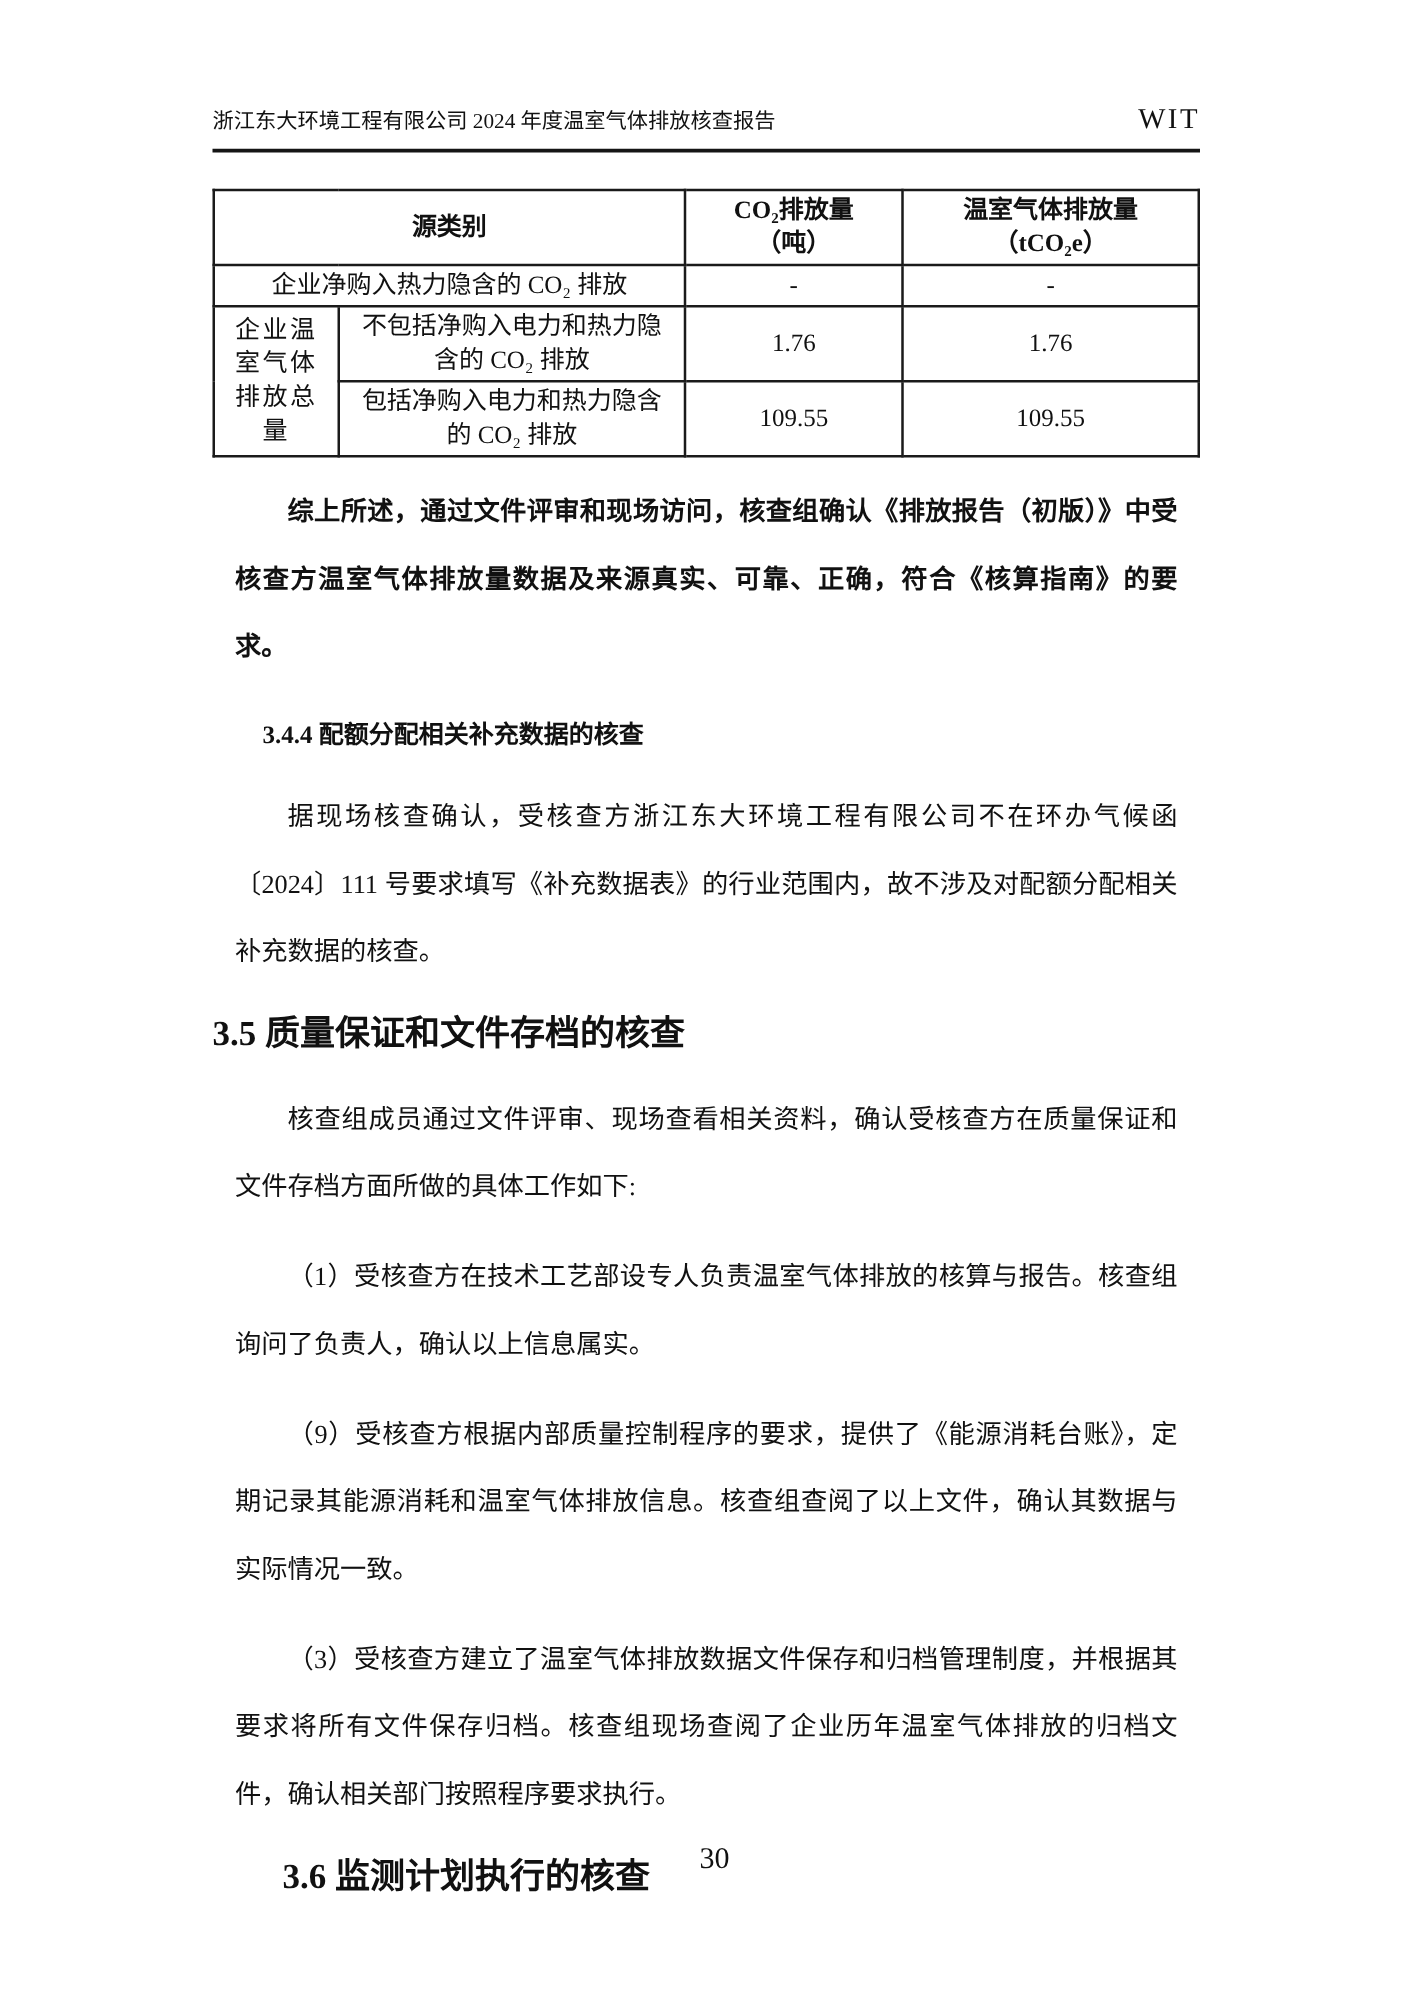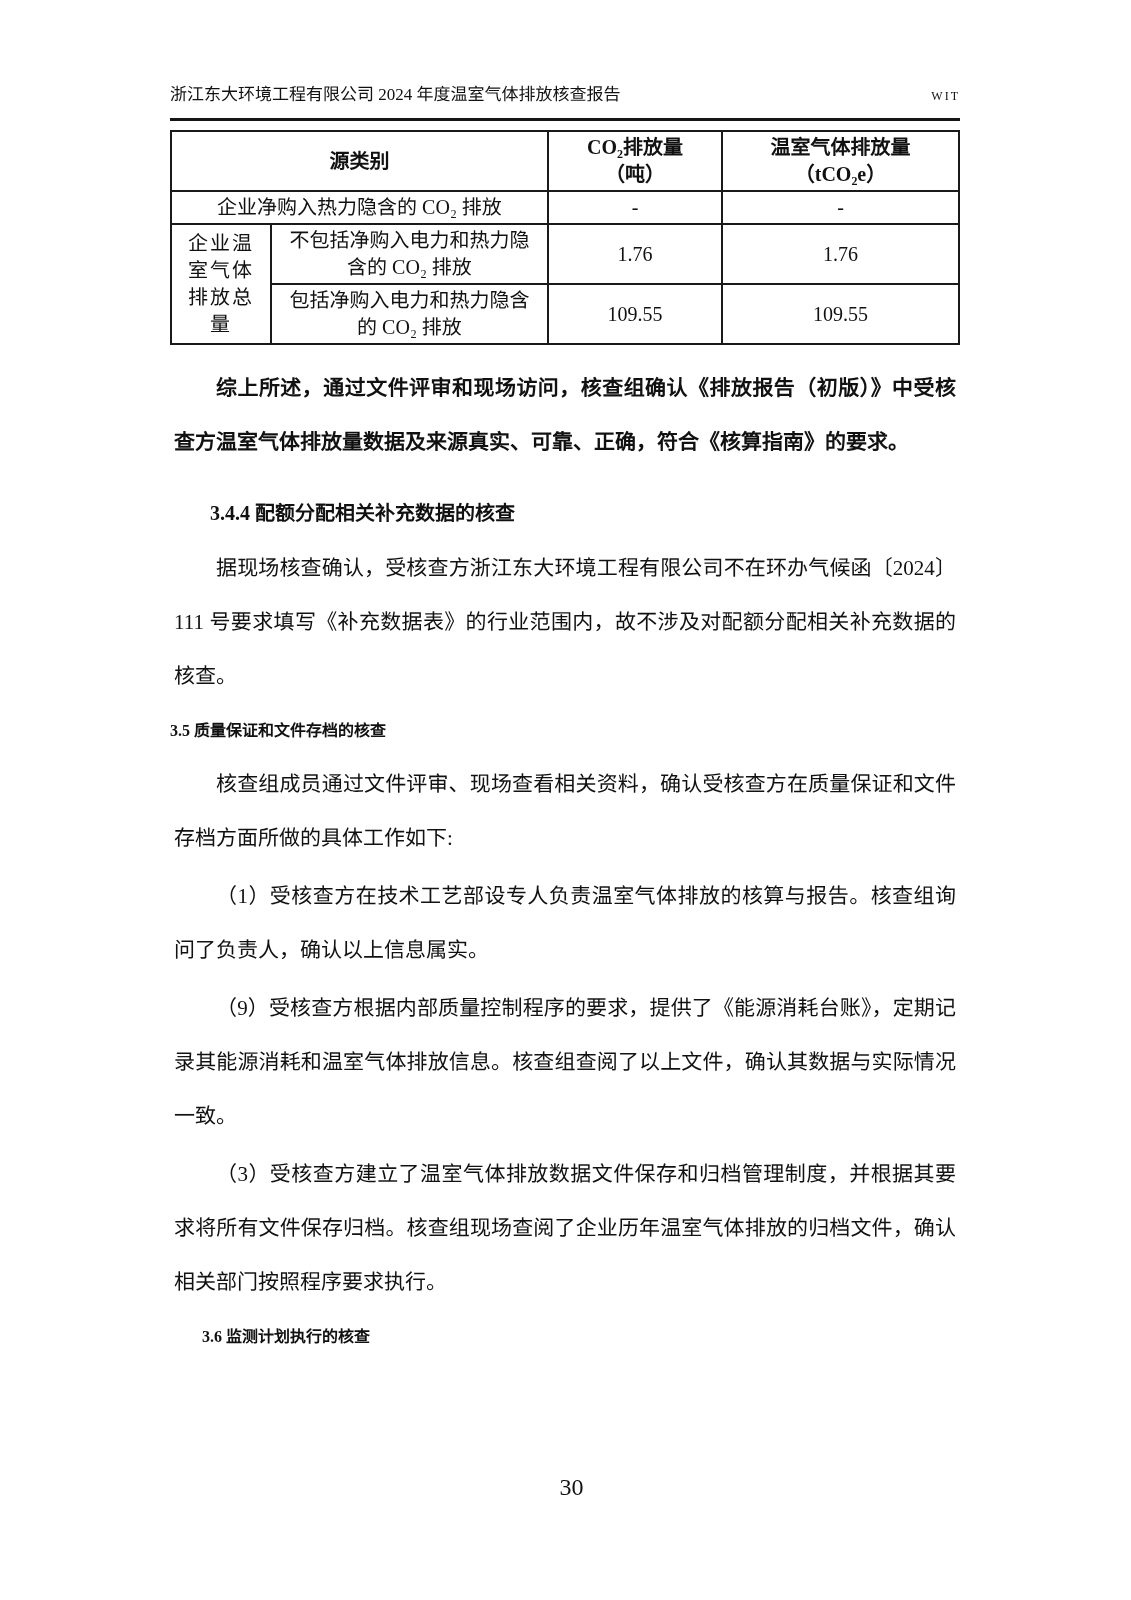--- a/index.html
+++ b/index.html
@@ -24,32 +24,32 @@
   .doc-header {
     display: flex;
     justify-content: space-between;
     align-items: baseline;
     padding-top: 84px;
     font-size: 17px;
     line-height: 22px;
   }
   .doc-header .brand {
     letter-spacing: 2px;
-    font-size: 12px;
+    font-size: 23px;
   }
   .header-rule {
     border: 0;
     border-bottom: 3px solid #151515;
     margin: 11px 0 0 0;
   }
   
   table.emissions {
     border-collapse: collapse;
     width: 788px;
-    margin-top: 9px;
+    margin-top: 29px;
     table-layout: fixed;
   }
   table.emissions th, table.emissions td {
     border: 2px solid #1a1a1a;
     text-align: center;
     vertical-align: middle;
     font-size: 20px;
     line-height: 27px;
     padding: 2px 8px;
     box-sizing: border-box;
@@ -66,32 +66,32 @@
   td.group-cell {
     letter-spacing: 2px;
     padding: 2px 10px;
   }
   
   .para {
     font-size: 21px;
     line-height: 54px;
     text-align: justify;
     text-indent: 2em;
-    margin: 4px;
+    margin: 18px;
   }
   .para.bold { font-weight: bold; margin-top: 16px; }
   .h-small {
     font-size: 20px;
     font-weight: bold;
     line-height: 40px;
     margin: 24px 0 8px 0;
     text-indent: 2em;
   }
   .h-large {
-    font-size: 16px;
+    font-size: 28px;
     font-weight: bold;
     line-height: 44px;
     margin: 6px 0 4px 0;
     text-indent: 0;
   }
   .h-large.indented { text-indent: 2em; }
   
   .page-number {
     position: absolute;
     top: 1475px;

